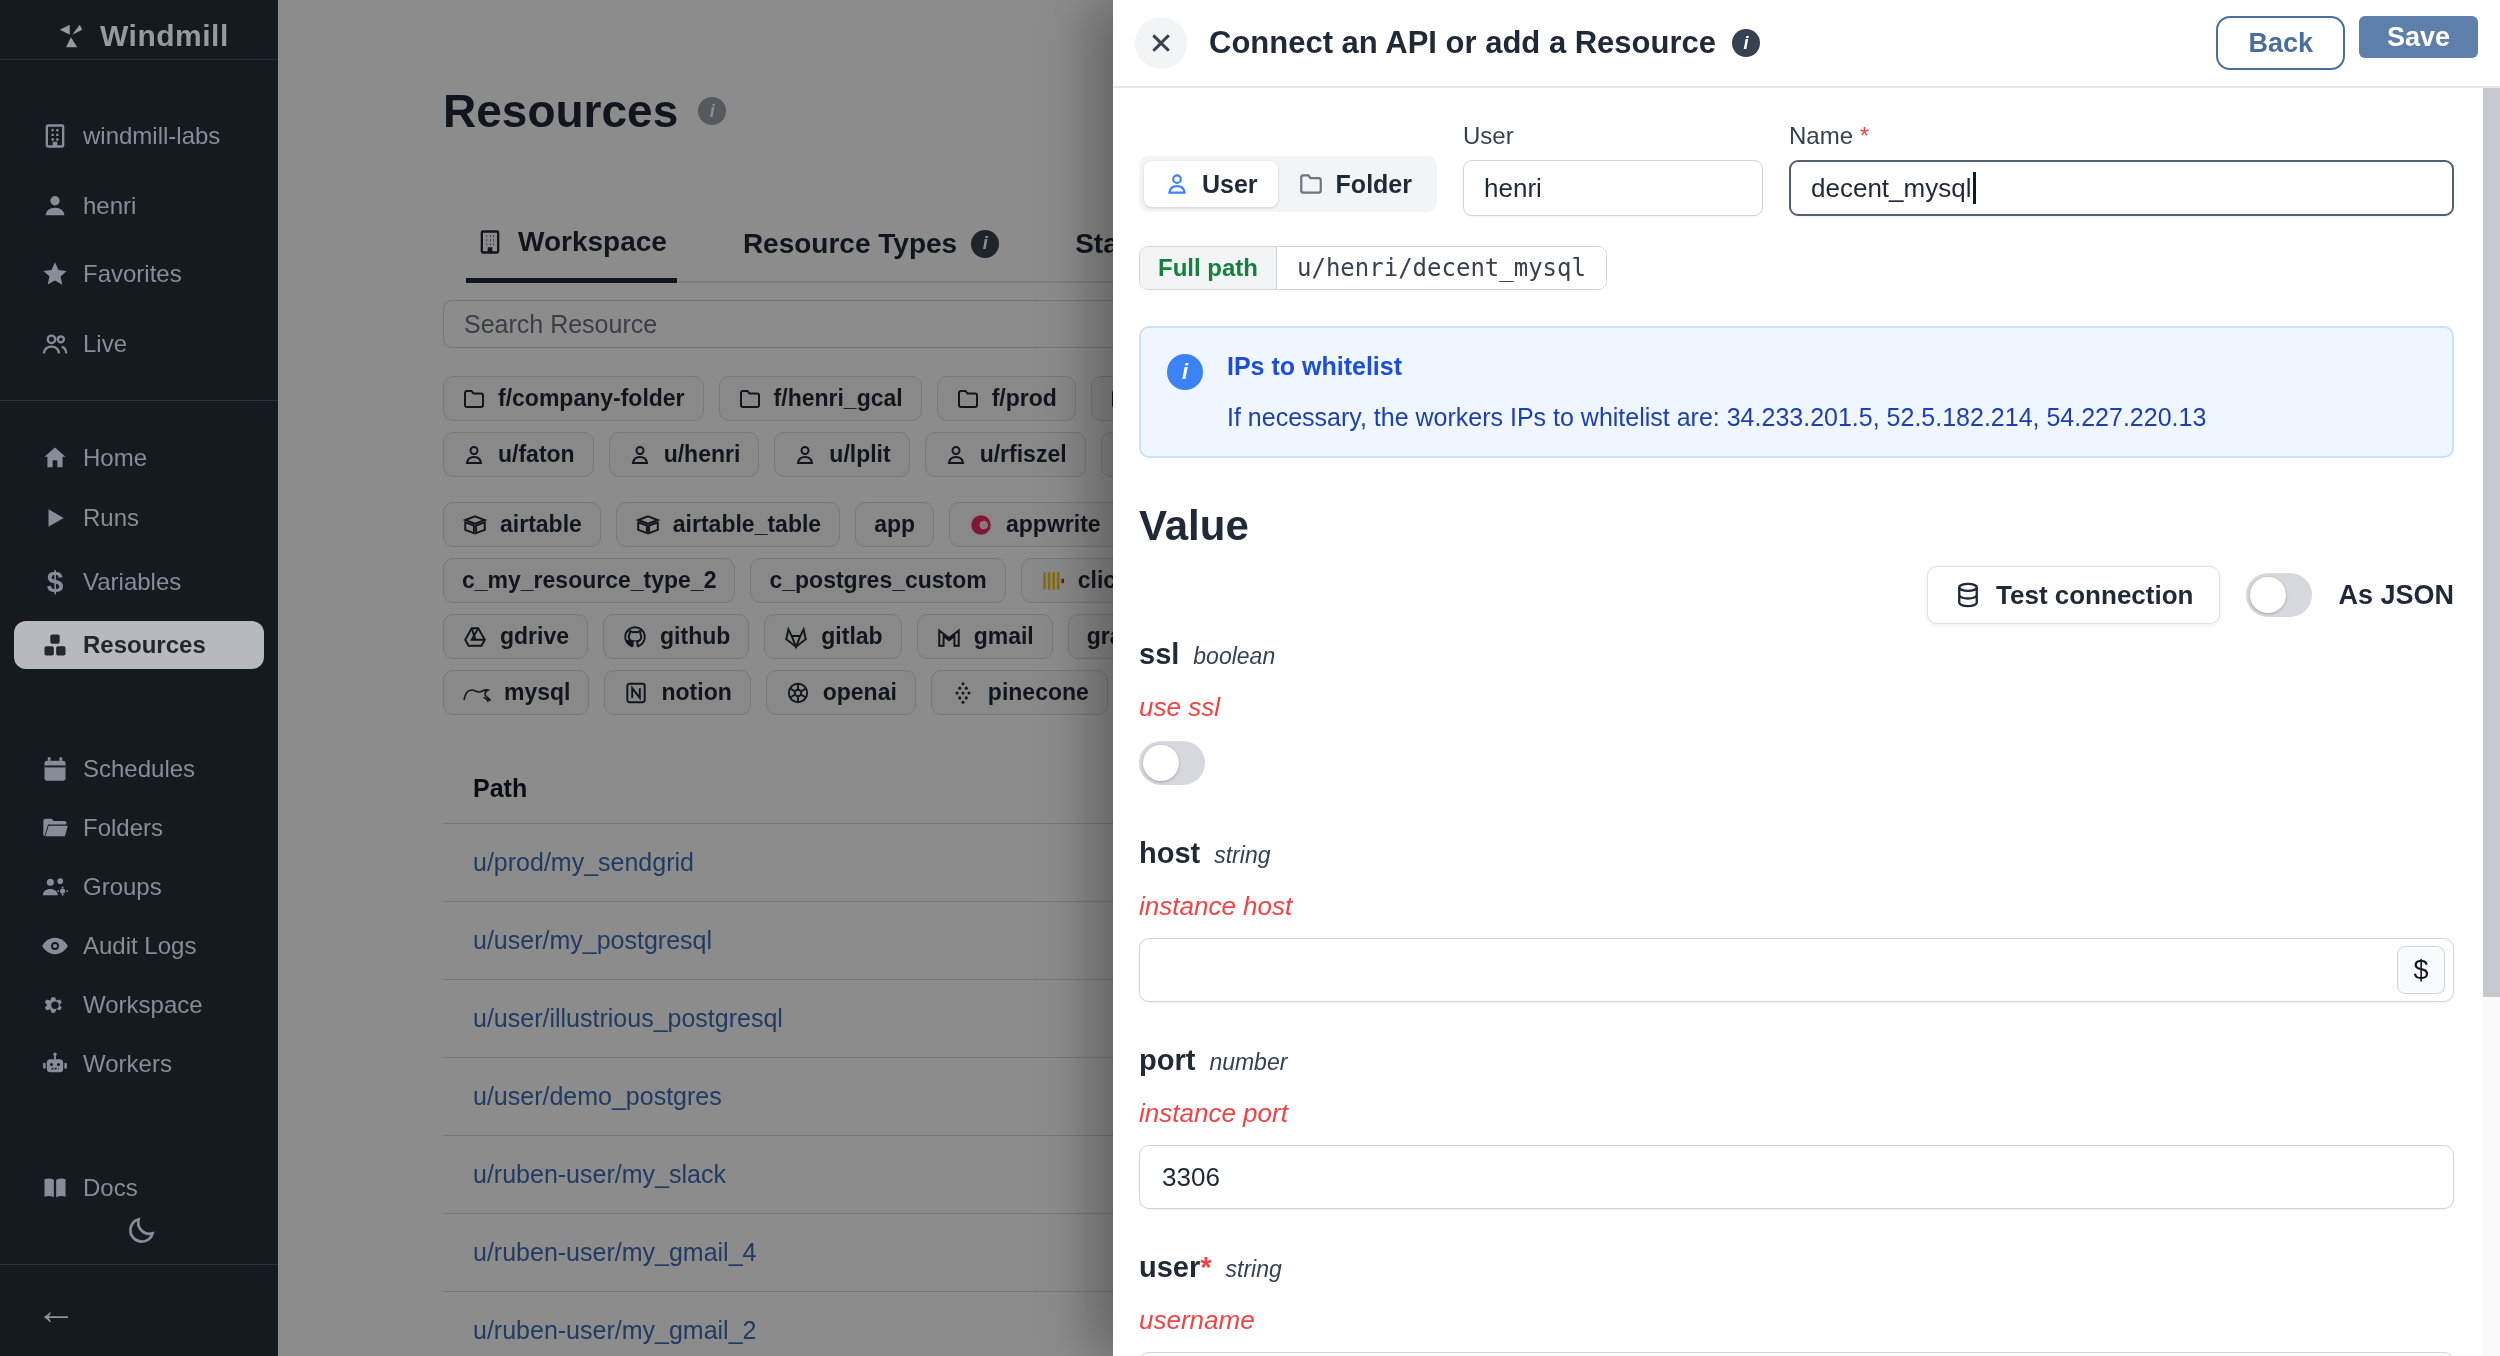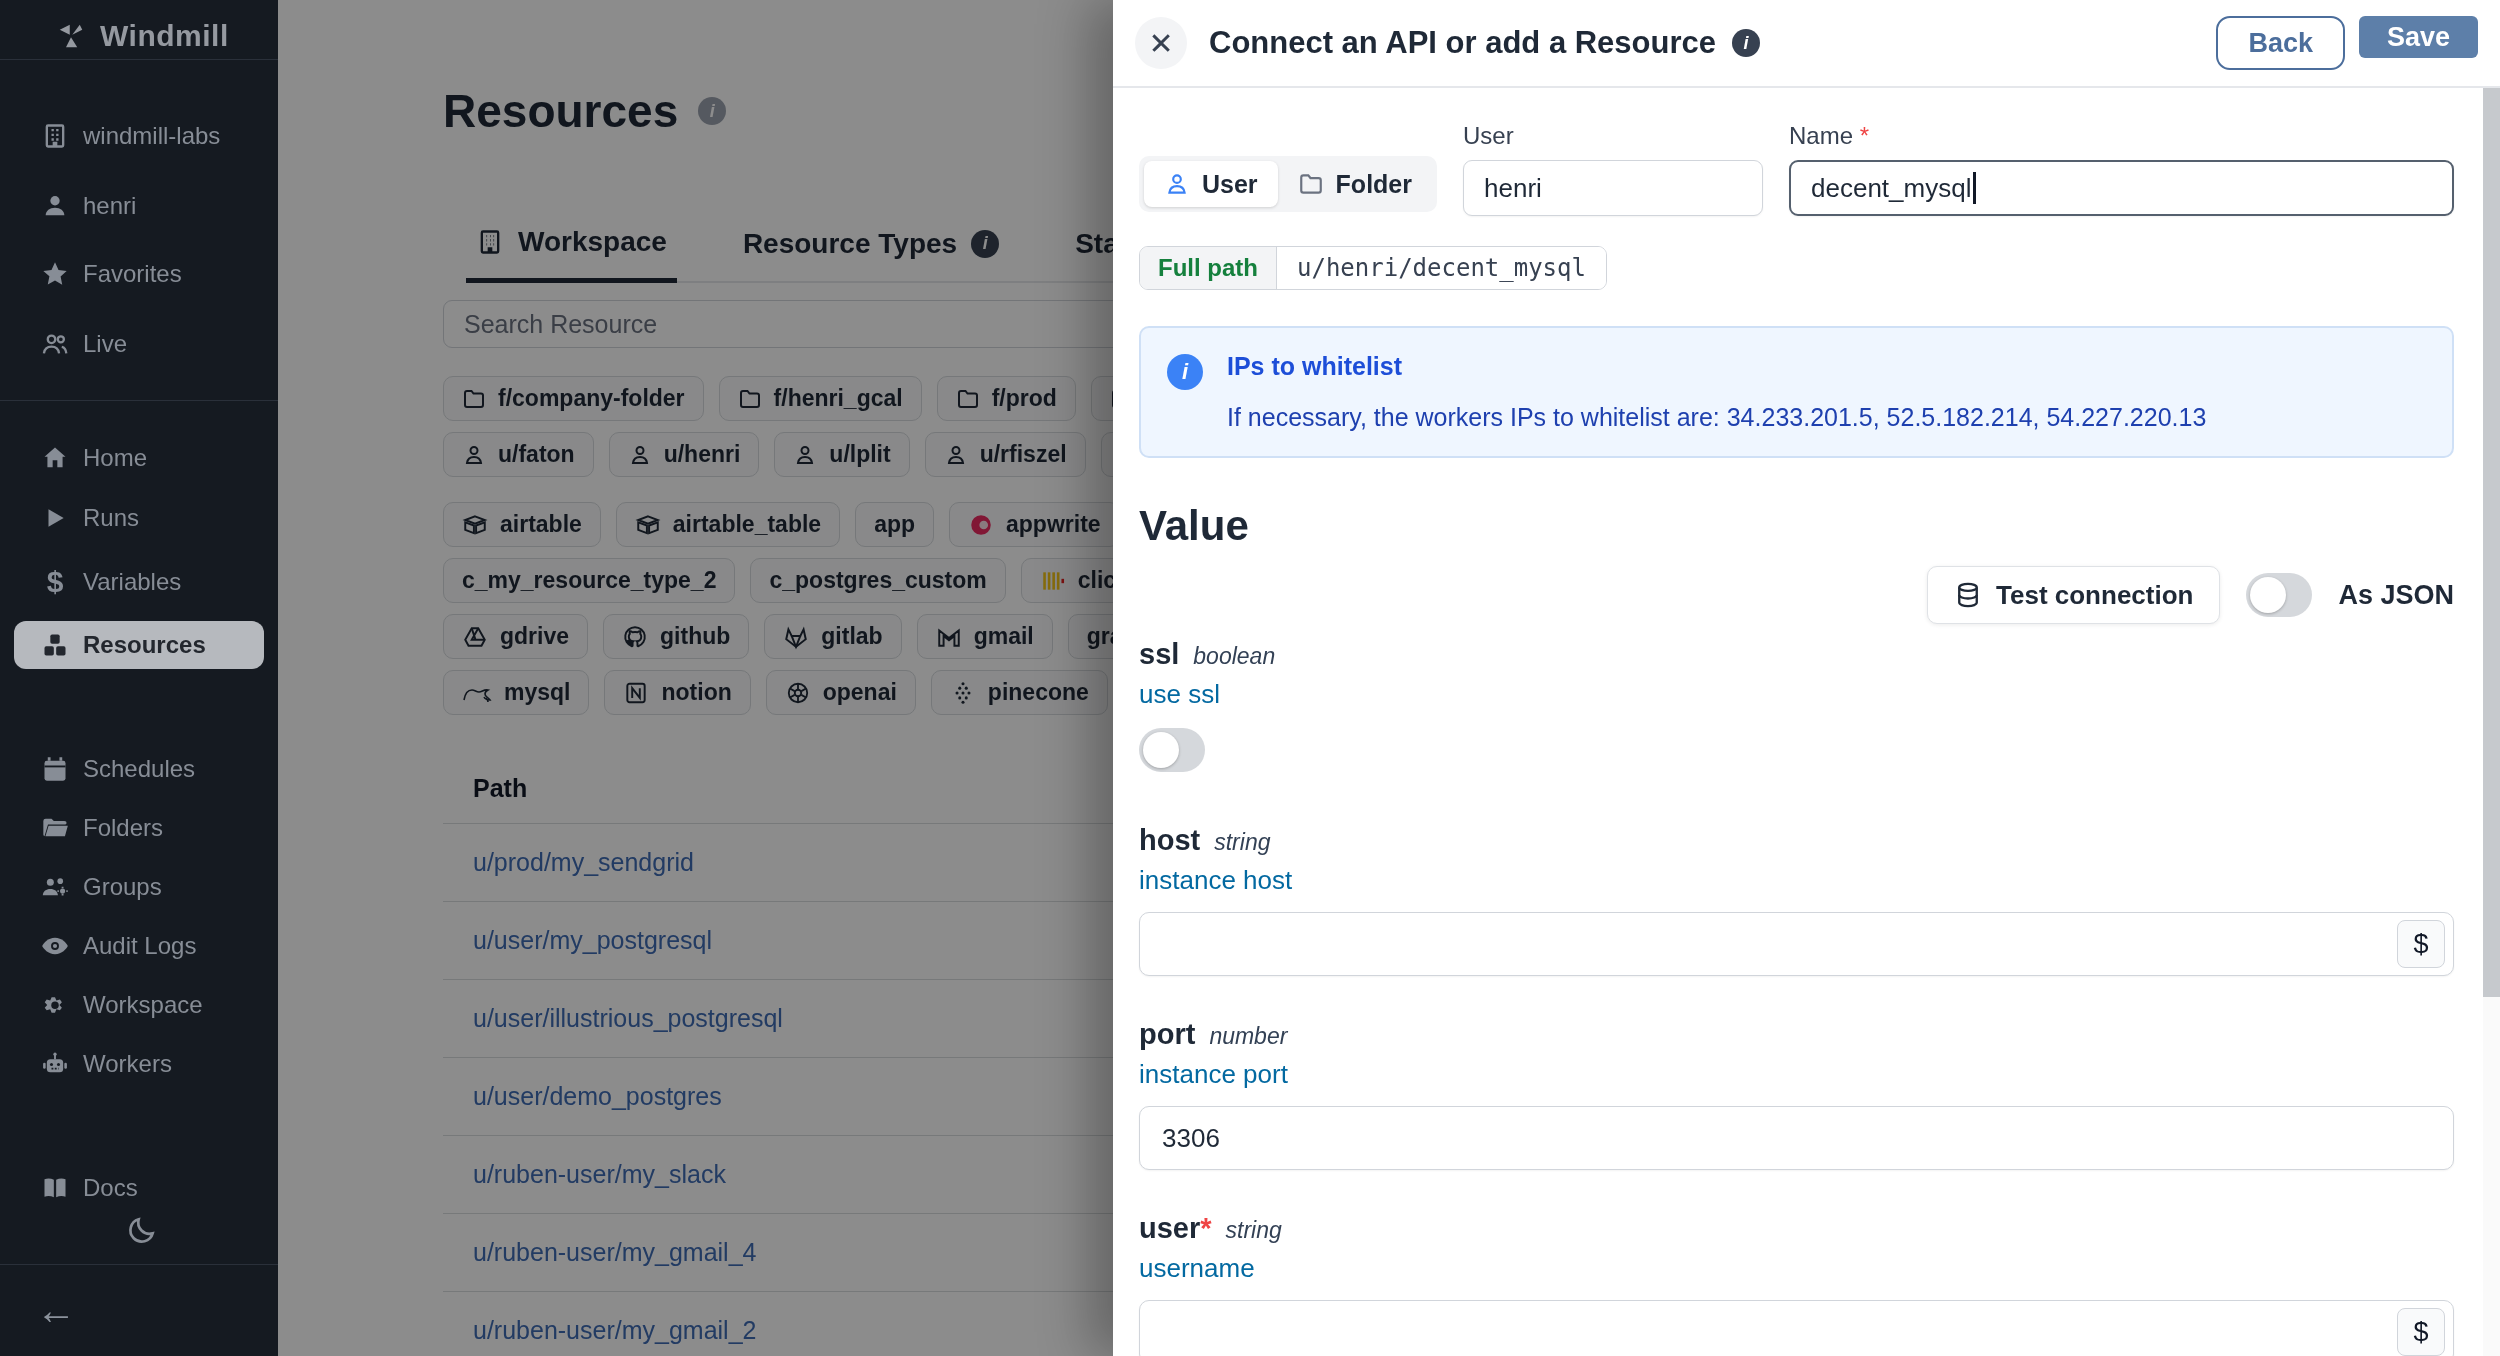--- a/index.html
+++ b/index.html
@@ -71,21 +71,21 @@
   .ip-body{margin-top:22px;font-size:25px;color:#1e40af;}
   .value-h{margin-top:44px;font-size:42px;font-weight:bold;color:#1f2937;}
   .test-row{margin-top:16px;display:flex;justify-content:flex-end;align-items:center;gap:26px;}
   .btn-test{height:58px;display:flex;align-items:center;gap:14px;background:#fff;border:1.5px solid #dfe2e6;border-radius:10px;box-shadow:0 1px 4px rgba(0,0,0,0.08);padding:0 26px;font-size:26px;font-weight:600;color:#1f2937;cursor:pointer;font-family:"Liberation Sans",sans-serif;}
   .toggle{width:66px;height:44px;border-radius:22px;background:#d5d8dc;position:relative;flex:0 0 66px;cursor:pointer;}
   .toggle .knob{position:absolute;left:4px;top:4px;width:36px;height:36px;border-radius:50%;background:#fff;box-shadow:0 1px 3px rgba(0,0,0,0.25);}
   .asjson-label{font-size:27px;font-weight:bold;color:#1f2937;}
   .fblock{margin-top:40px;}
   .fname{font-size:29px;font-weight:bold;color:#1f2937;display:flex;align-items:baseline;gap:14px;}
   .ftype{font-size:23px;font-style:italic;font-weight:normal;color:#334155;}
-  .fdesc{margin-top:8px;font-size:26px;color:#0369a1;}
+  .fdesc{margin-top:21px;font-size:26px;font-style:italic;color:#ef4444;}
   .finput-wrap{position:relative;margin-top:16px;}
   .finput{width:100%;height:64px;border:1.5px solid #d1d5db;border-radius:10px;box-shadow:0 1px 2px rgba(0,0,0,0.05);font-size:26px;color:#1f2937;padding:0 80px 0 22px;box-sizing:border-box;outline:none;font-family:"Liberation Sans",sans-serif;background:#fff;}
   .dollar-btn{position:absolute;right:9px;top:8px;width:48px;height:48px;border:1.5px solid #d1d5db;background:#f9fafb;border-radius:8px;font-size:27px;color:#111827;display:flex;align-items:center;justify-content:center;cursor:pointer;}
   
   .scrolltrack{position:absolute;right:0;top:88px;width:17px;height:1268px;background:#fafafa;z-index:4;}
   .scrollthumb{position:absolute;right:0;top:0;width:17px;height:909px;background:#c6c9cd;}
 </style>
 </head>
 <body>
 

